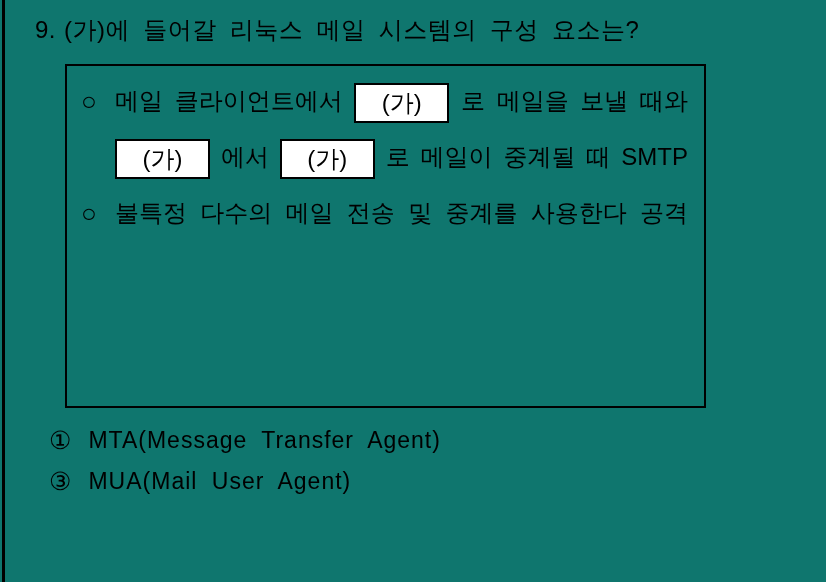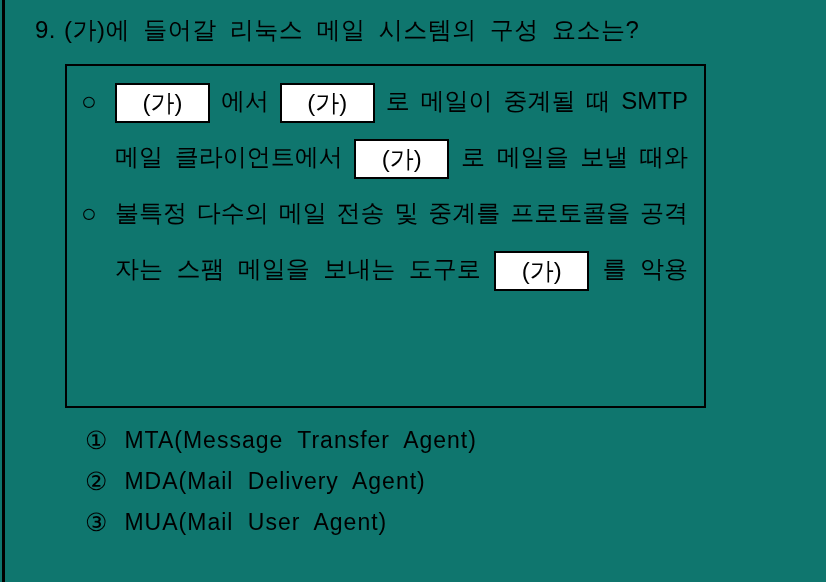--- a/index.html
+++ b/index.html
@@ -77,21 +77,20 @@
     box-sizing: border-box;
     text-align: center;
     text-align-last: center;
     vertical-align: middle;
     background: #ffffff;
   }
   .choices {
     position: absolute;
     left: 49px;
     top: 419px;
-    margin-left: 36px;
   }
   .choice {
     height: 41px;
     line-height: 41px;
     white-space: nowrap;
     cursor: default;
   }
   .cmark {
     display: inline-block;
     width: 26px;
@@ -115,54 +114,45 @@
 
   <div class="question">
     <span class="qnum">9.</span><span class="qtext">(가)에 들어갈 리눅스 메일 시스템의 구성 요소는?</span>
   </div>
 
   <div class="ibox">
 
     <div class="bullet">
       <span class="marker">○</span>
       <div class="bline just">
+        <span>메일 클라이언트에서</span>
+        <span class="gabox">(가)</span>
+        <span>로 메일을 보낼 때와</span>
+      </div>
+      <div class="bline just">
         <span class="gabox">(가)</span>
         <span>에서</span>
         <span class="gabox">(가)</span>
         <span>로 메일이 중계될 때 SMTP</span>
-      </div>
-      <div class="bline just">
-        <span>메일 클라이언트에서</span>
-        <span class="gabox">(가)</span>
-        <span>로 메일을 보낼 때와</span>
       </div>
     </div>
 
     <div class="bullet">
       <span class="marker">○</span>
       <div class="bline just">
-        <span>불특정 다수의 메일 전송 및 중계를 프로토콜을 공격</span>
-      </div>
-      <div class="bline just">
-        <span>자는 스팸 메일을 보내는 도구로</span>
-        <span class="gabox">(가)</span>
-        <span>를 악용</span>
+        <span>불특정 다수의 메일 전송 및 중계를 사용한다 공격</span>
       </div>
     </div>
 
   </div>
 
   <div class="choices">
     <div class="choice">
       <span class="cmark">①</span>
       <span class="clabel">MTA(Message Transfer Agent)</span>
     </div>
     <div class="choice">
-      <span class="cmark">②</span>
-      <span class="clabel">MDA(Mail Delivery Agent)</span>
-    </div>
-    <div class="choice">
       <span class="cmark">③</span>
       <span class="clabel">MUA(Mail User Agent)</span>
     </div>
   </div>
 
 </div>
 
 </body></html>

